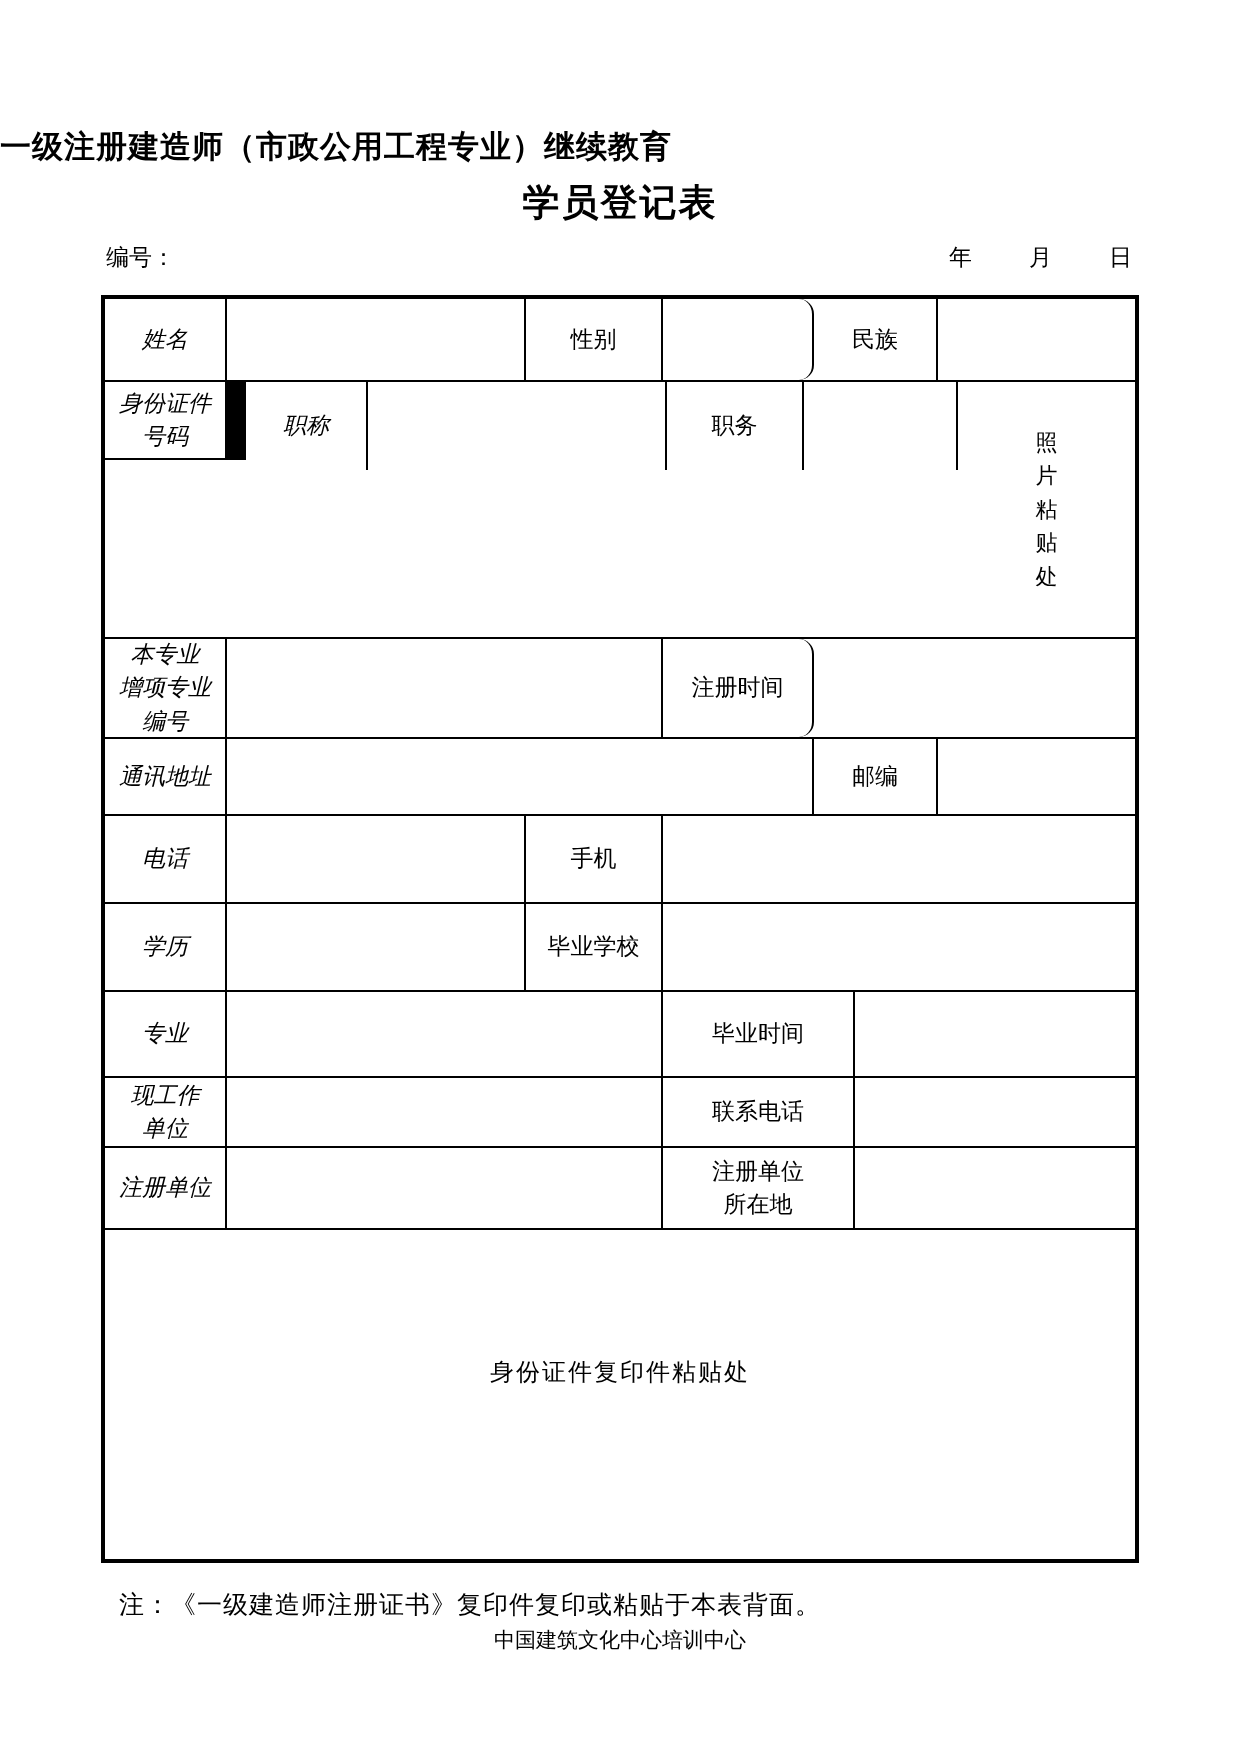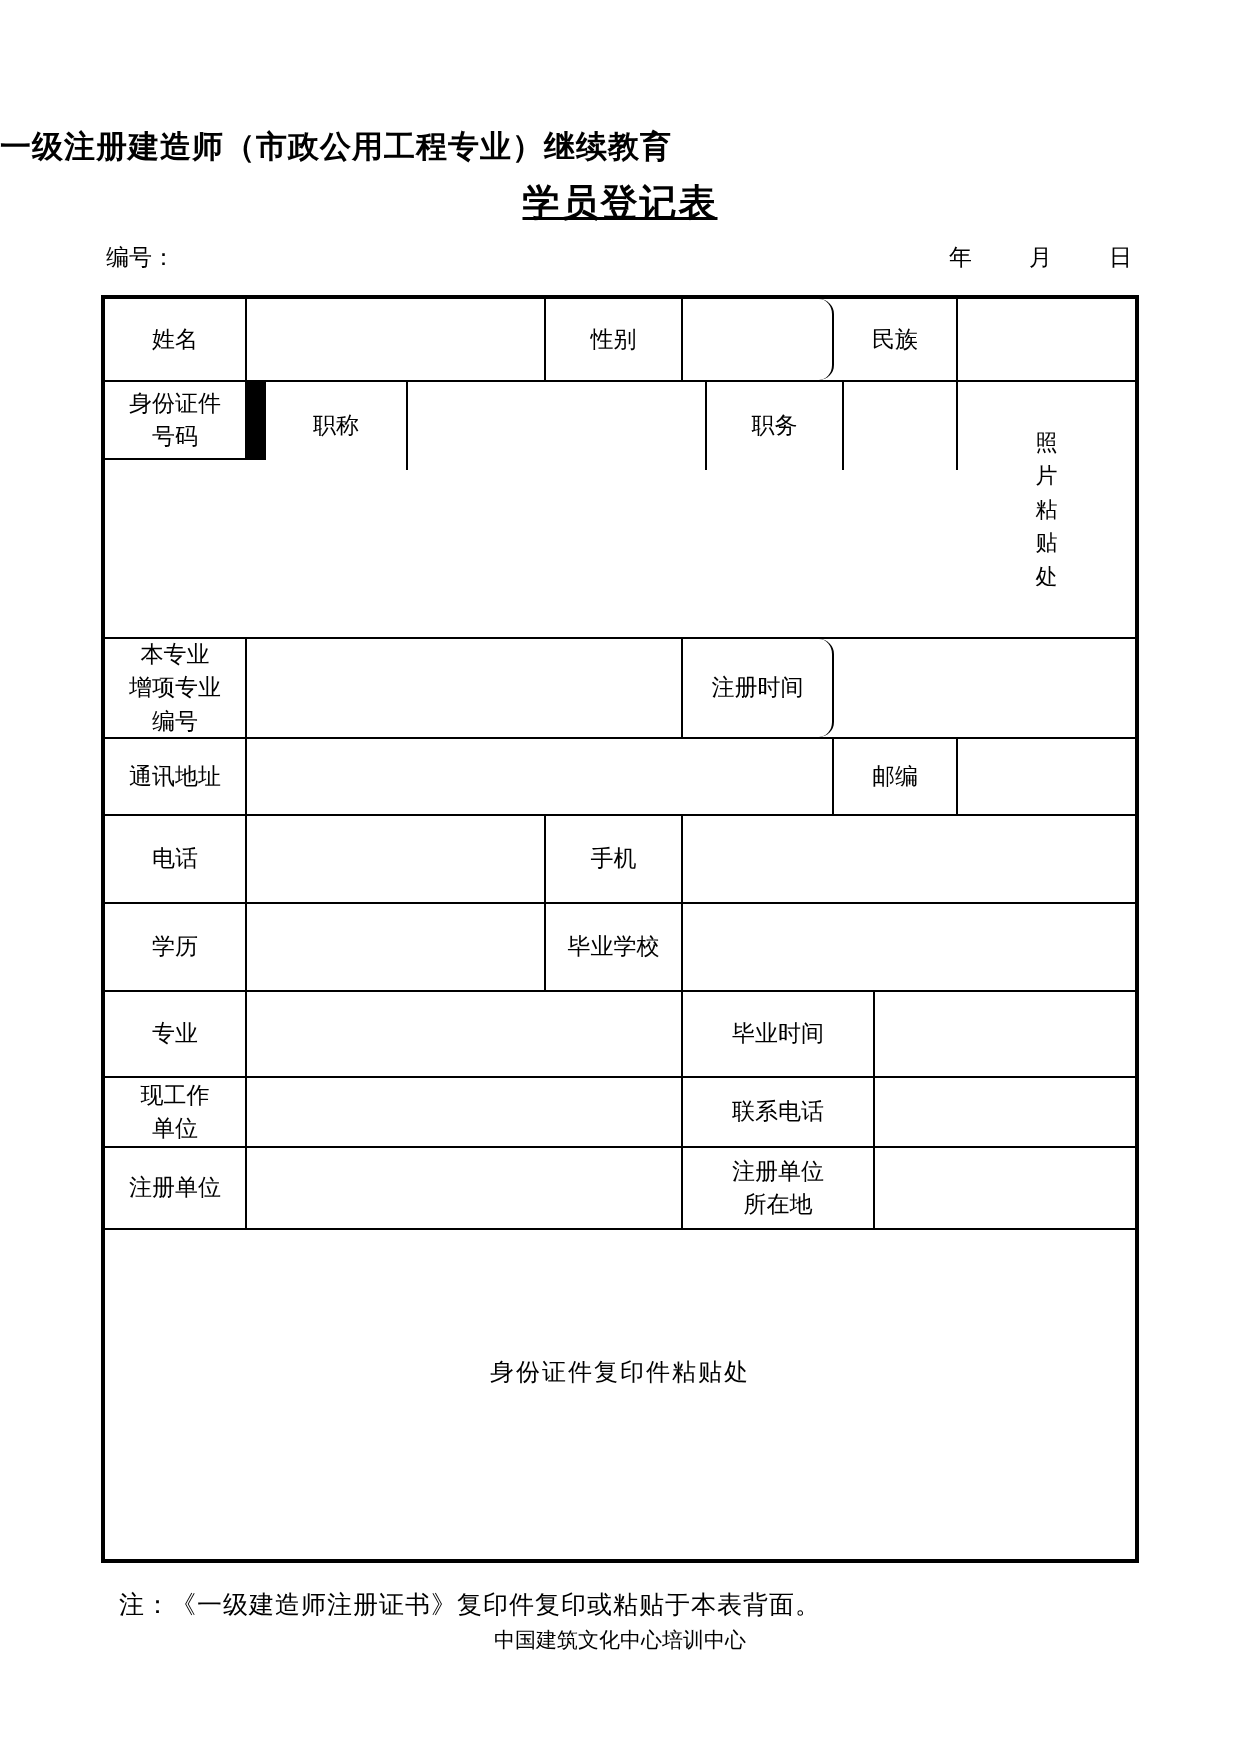--- a/index.html
+++ b/index.html
@@ -11,21 +11,21 @@
   }
   .title {
     position:absolute; top:126px; left:0; width:100%;
     font-family:"DejaVu Sans","Liberation Sans",sans-serif;
     font-weight:bold; font-size:31px; letter-spacing:1px;
   }
   .subtitle {
     position:absolute; top:178px; left:0; width:100%;
     text-align:center;
     font-family:"DejaVu Sans","Liberation Sans",sans-serif;
-    font-weight:bold; font-size:37px; letter-spacing:2px;text-decoration:underline;
+    font-weight:bold; font-size:37px; letter-spacing:2px;
   }
   .serial {
     position:absolute; left:106px; top:242px;
     font-size:23px;
   }
   .dateline {
     position:absolute; right:108px; top:242px;
     font-size:23px; display:flex; gap:57px;
   }
   
@@ -42,21 +42,21 @@
   .trow.rlast { border-bottom:none; flex:1 1 auto; }
   .cell {
     box-sizing:border-box;
     border-right:2px solid #000;
     display:flex; align-items:center; justify-content:center;
     text-align:center;
     font-size:23px; line-height:1.45;
     white-space:pre-line;
   }
   .cell.clast { border-right:none; }
-  .w-label { width:142px; }
+  .w-label { width:122px;font-style:italic; }
   .w2 { width:299px; }  
   .w3 { width:137px; }  
   .w4 { width:151px;border-radius:15px; }  
   .w5 { width:124px; }  
   .w6 { width:436px; }  
   .w7 { width:587px; }  
   .w8 { width:192px; }  
   .grow { flex:1 1 auto; }
   
   .stack { display:flex; width:853px; box-sizing:border-box; }

